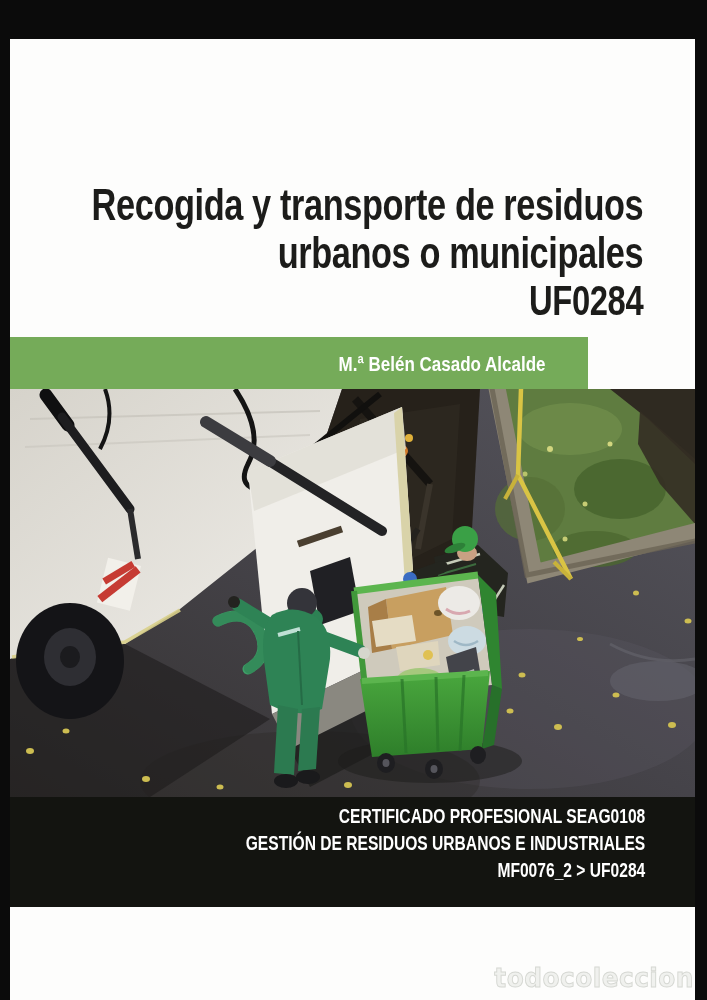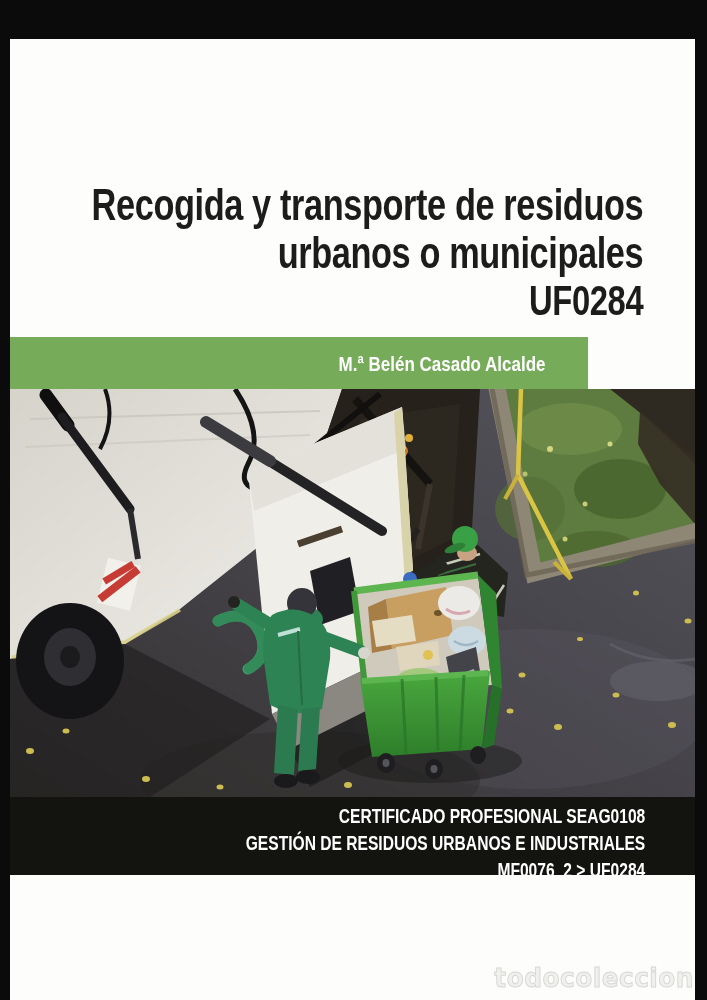--- a/index.html
+++ b/index.html
@@ -34,21 +34,21 @@
     transform:scaleX(0.85); transform-origin:100% 50%;
     white-space:nowrap;
   }
   
   .photo{
     position:absolute; top:350px; left:0; width:685px; height:408px;
     overflow:hidden; background:#46444a;
   }
   
   .cert-band{
-    position:absolute; top:758px; left:0; width:685px; height:78px;
+    position:absolute; top:758px; left:0; width:685px; height:110px;
     background:#131410; color:#ffffff;
   }
   .cert-lines{
     position:absolute; top:6px; right:50px; text-align:right;
     font-weight:700; font-size:20px; line-height:27px;
     transform:scaleX(0.78); transform-origin:100% 0;
     white-space:nowrap;
   }
   
   .bottom-area{

